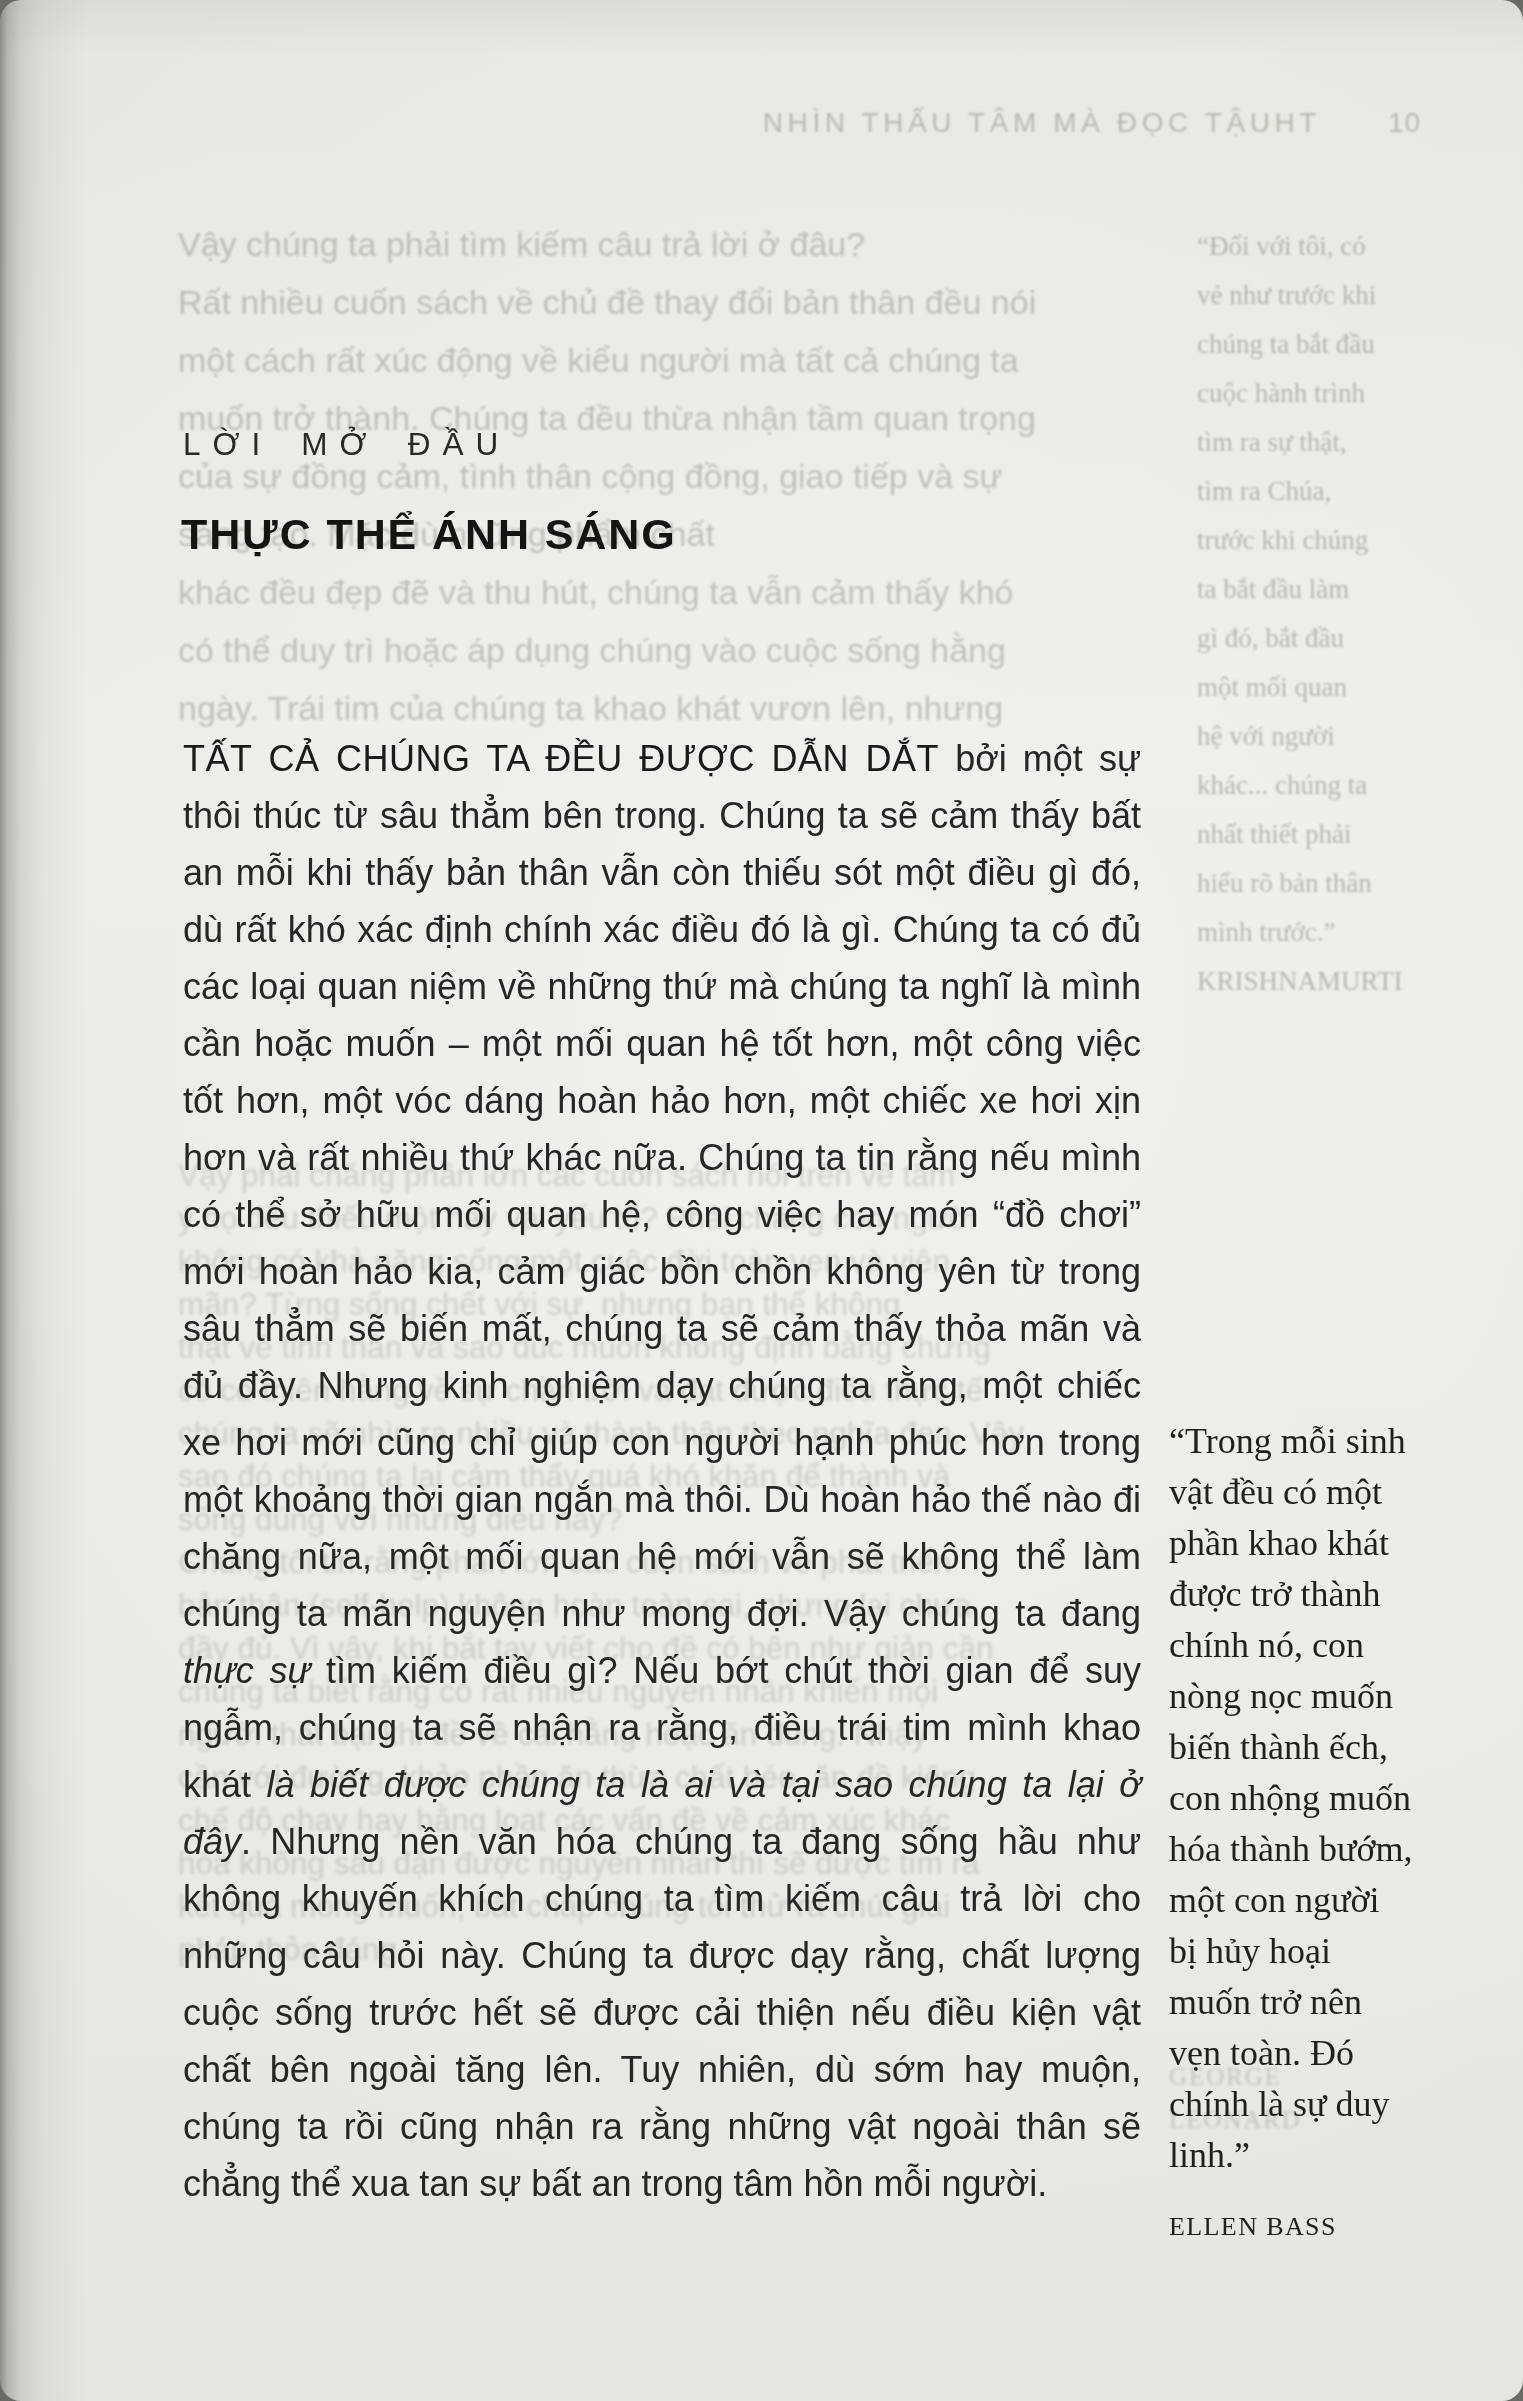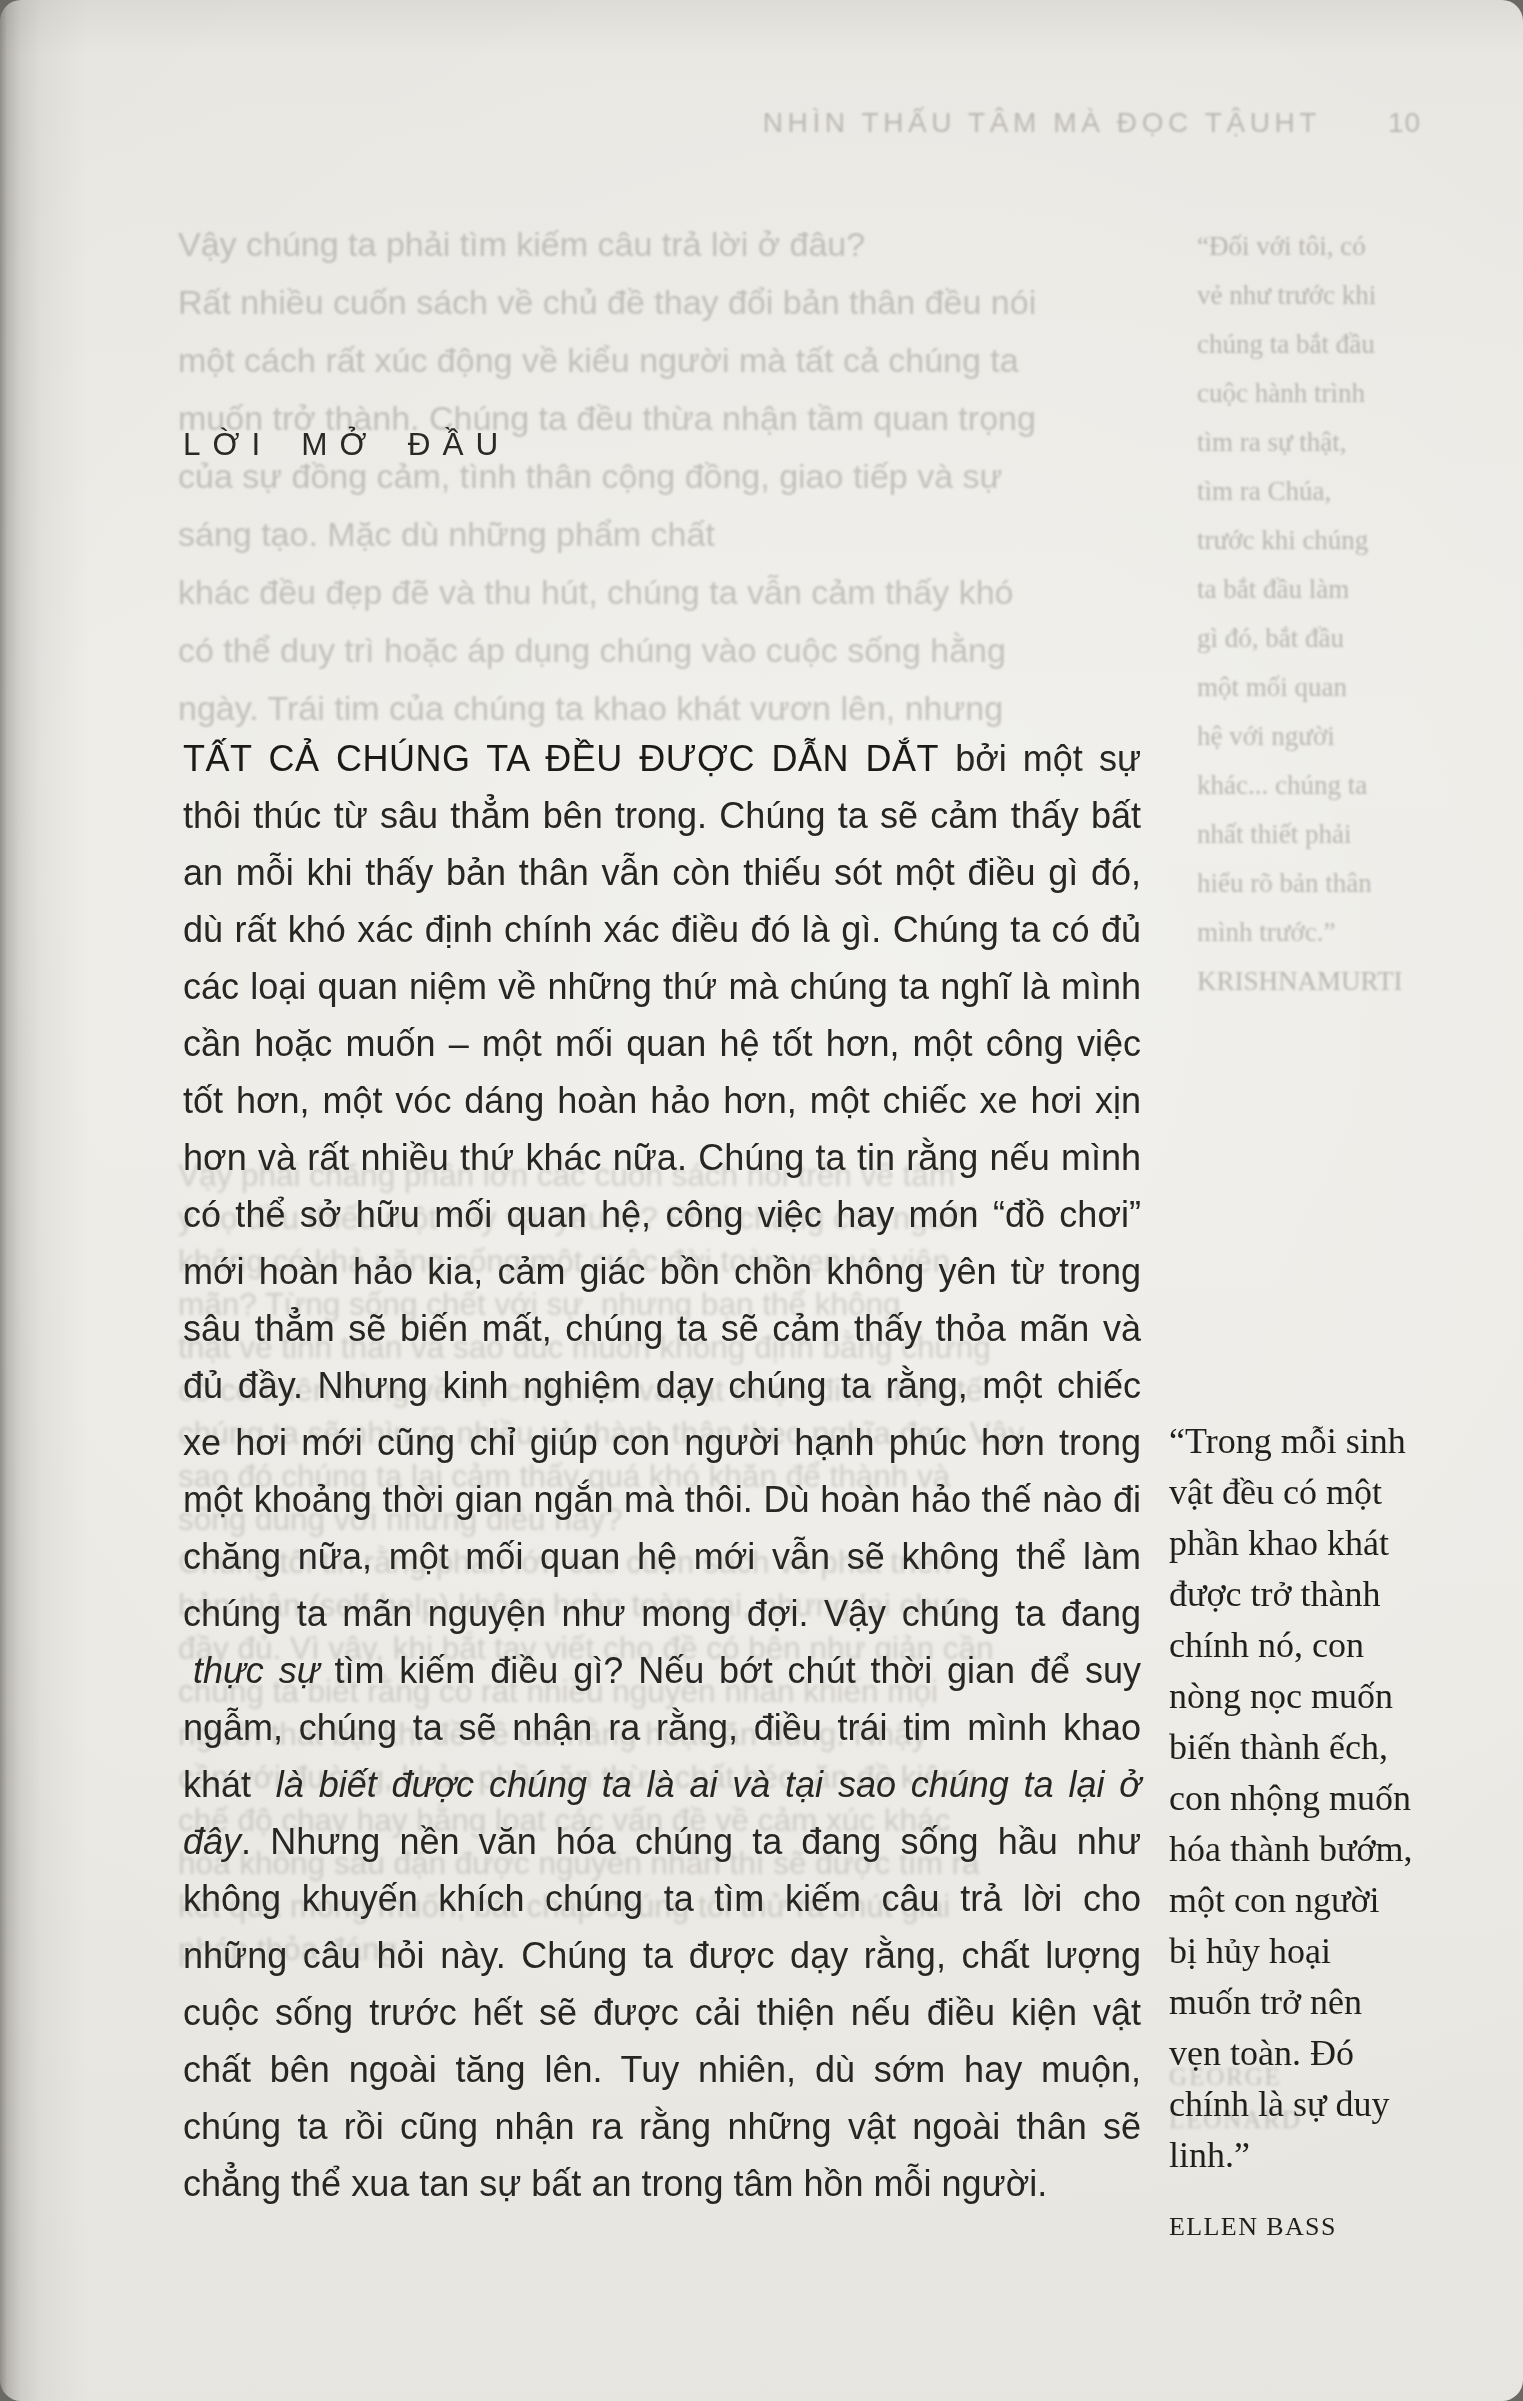--- a/index.html
+++ b/index.html
@@ -74,21 +74,21 @@
   }
   .body-text {
     position:absolute; z-index:2;
     left:183px; top:730px; width:958px;
     font-size:36px; line-height:57px;
     text-align:justify;
     color:#272624;
   }
   .seg-lead { font-weight:400; letter-spacing:0.5px; color:#1b1a18; }
   .seg-regular { }
-  .seg-italic { font-style:italic;margin-left:10px; }
+  .seg-italic { font-style:italic; }
 
   .margin-quote {
     position:absolute; z-index:2;
     left:1169px; top:1416px; width:245px;
     font-family:"Liberation Serif","DejaVu Serif",serif;
     color:#201f1c;
   }
   .quote-text { font-size:36px; line-height:51px; }
   .quote-attr {
     margin-top:31px;
@@ -158,20 +158,21 @@
       <div class="bleed-line">KRISHNAMURTI</div>
     </div>
 
   <div class="bleed bleed-right-attr">
       <div class="bleed-line">GEORGE</div>
       <div class="bleed-line">LEONARD</div>
     </div>
 
   <div class="kicker">LỜI MỞ ĐẦU</div>
 
+  <h1 class="title">THỰC THỂ ÁNH SÁNG</h1>
 
   <p class="body-text"><span class="seg-lead">TẤT CẢ CHÚNG TA ĐỀU ĐƯỢC DẪN DẮT</span><span class="seg-regular"> bởi một sự thôi thúc từ sâu thẳm bên trong. Chúng ta sẽ cảm thấy bất an mỗi khi thấy bản thân vẫn còn thiếu sót một điều gì đó, dù rất khó xác định chính xác điều đó là gì. Chúng ta có đủ các loại quan niệm về những thứ mà chúng ta nghĩ là mình cần hoặc muốn – một mối quan hệ tốt hơn, một công việc tốt hơn, một vóc dáng hoàn hảo hơn, một chiếc xe hơi xịn hơn và rất nhiều thứ khác nữa. Chúng ta tin rằng nếu mình có thể sở hữu mối quan hệ, công việc hay món “đồ chơi” mới hoàn hảo kia, cảm giác bồn chồn không yên từ trong sâu thẳm sẽ biến mất, chúng ta sẽ cảm thấy thỏa mãn và đủ đầy. Nhưng kinh nghiệm dạy chúng ta rằng, một chiếc xe hơi mới cũng chỉ giúp con người hạnh phúc hơn trong một khoảng thời gian ngắn mà thôi. Dù hoàn hảo thế nào đi chăng nữa, một mối quan hệ mới vẫn sẽ không thể làm chúng ta mãn nguyện như mong đợi. Vậy chúng ta đang </span><span class="seg-italic">thực sự</span><span class="seg-regular"> tìm kiếm điều gì? Nếu bớt chút thời gian để suy ngẫm, chúng ta sẽ nhận ra rằng, điều trái tim mình khao khát </span><span class="seg-italic">là biết được chúng ta là ai và tại sao chúng ta lại ở đây</span><span class="seg-regular">. Nhưng nền văn hóa chúng ta đang sống hầu như không khuyến khích chúng ta tìm kiếm câu trả lời cho những câu hỏi này. Chúng ta được dạy rằng, chất lượng cuộc sống trước hết sẽ được cải thiện nếu điều kiện vật chất bên ngoài tăng lên. Tuy nhiên, dù sớm hay muộn, chúng ta rồi cũng nhận ra rằng những vật ngoài thân sẽ chẳng thể xua tan sự bất an trong tâm hồn mỗi người.</span></p>
 
   <aside class="margin-quote">
     <div class="quote-text">“Trong mỗi sinh vật đều có một phần khao khát được trở thành chính nó, con nòng nọc muốn biến thành ếch, con nhộng muốn hóa thành bướm, một con người bị hủy hoại muốn trở nên vẹn toàn. Đó chính là sự duy linh.”</div>
     <div class="quote-attr">ELLEN BASS</div>
   </aside>
 
 </div>
 

